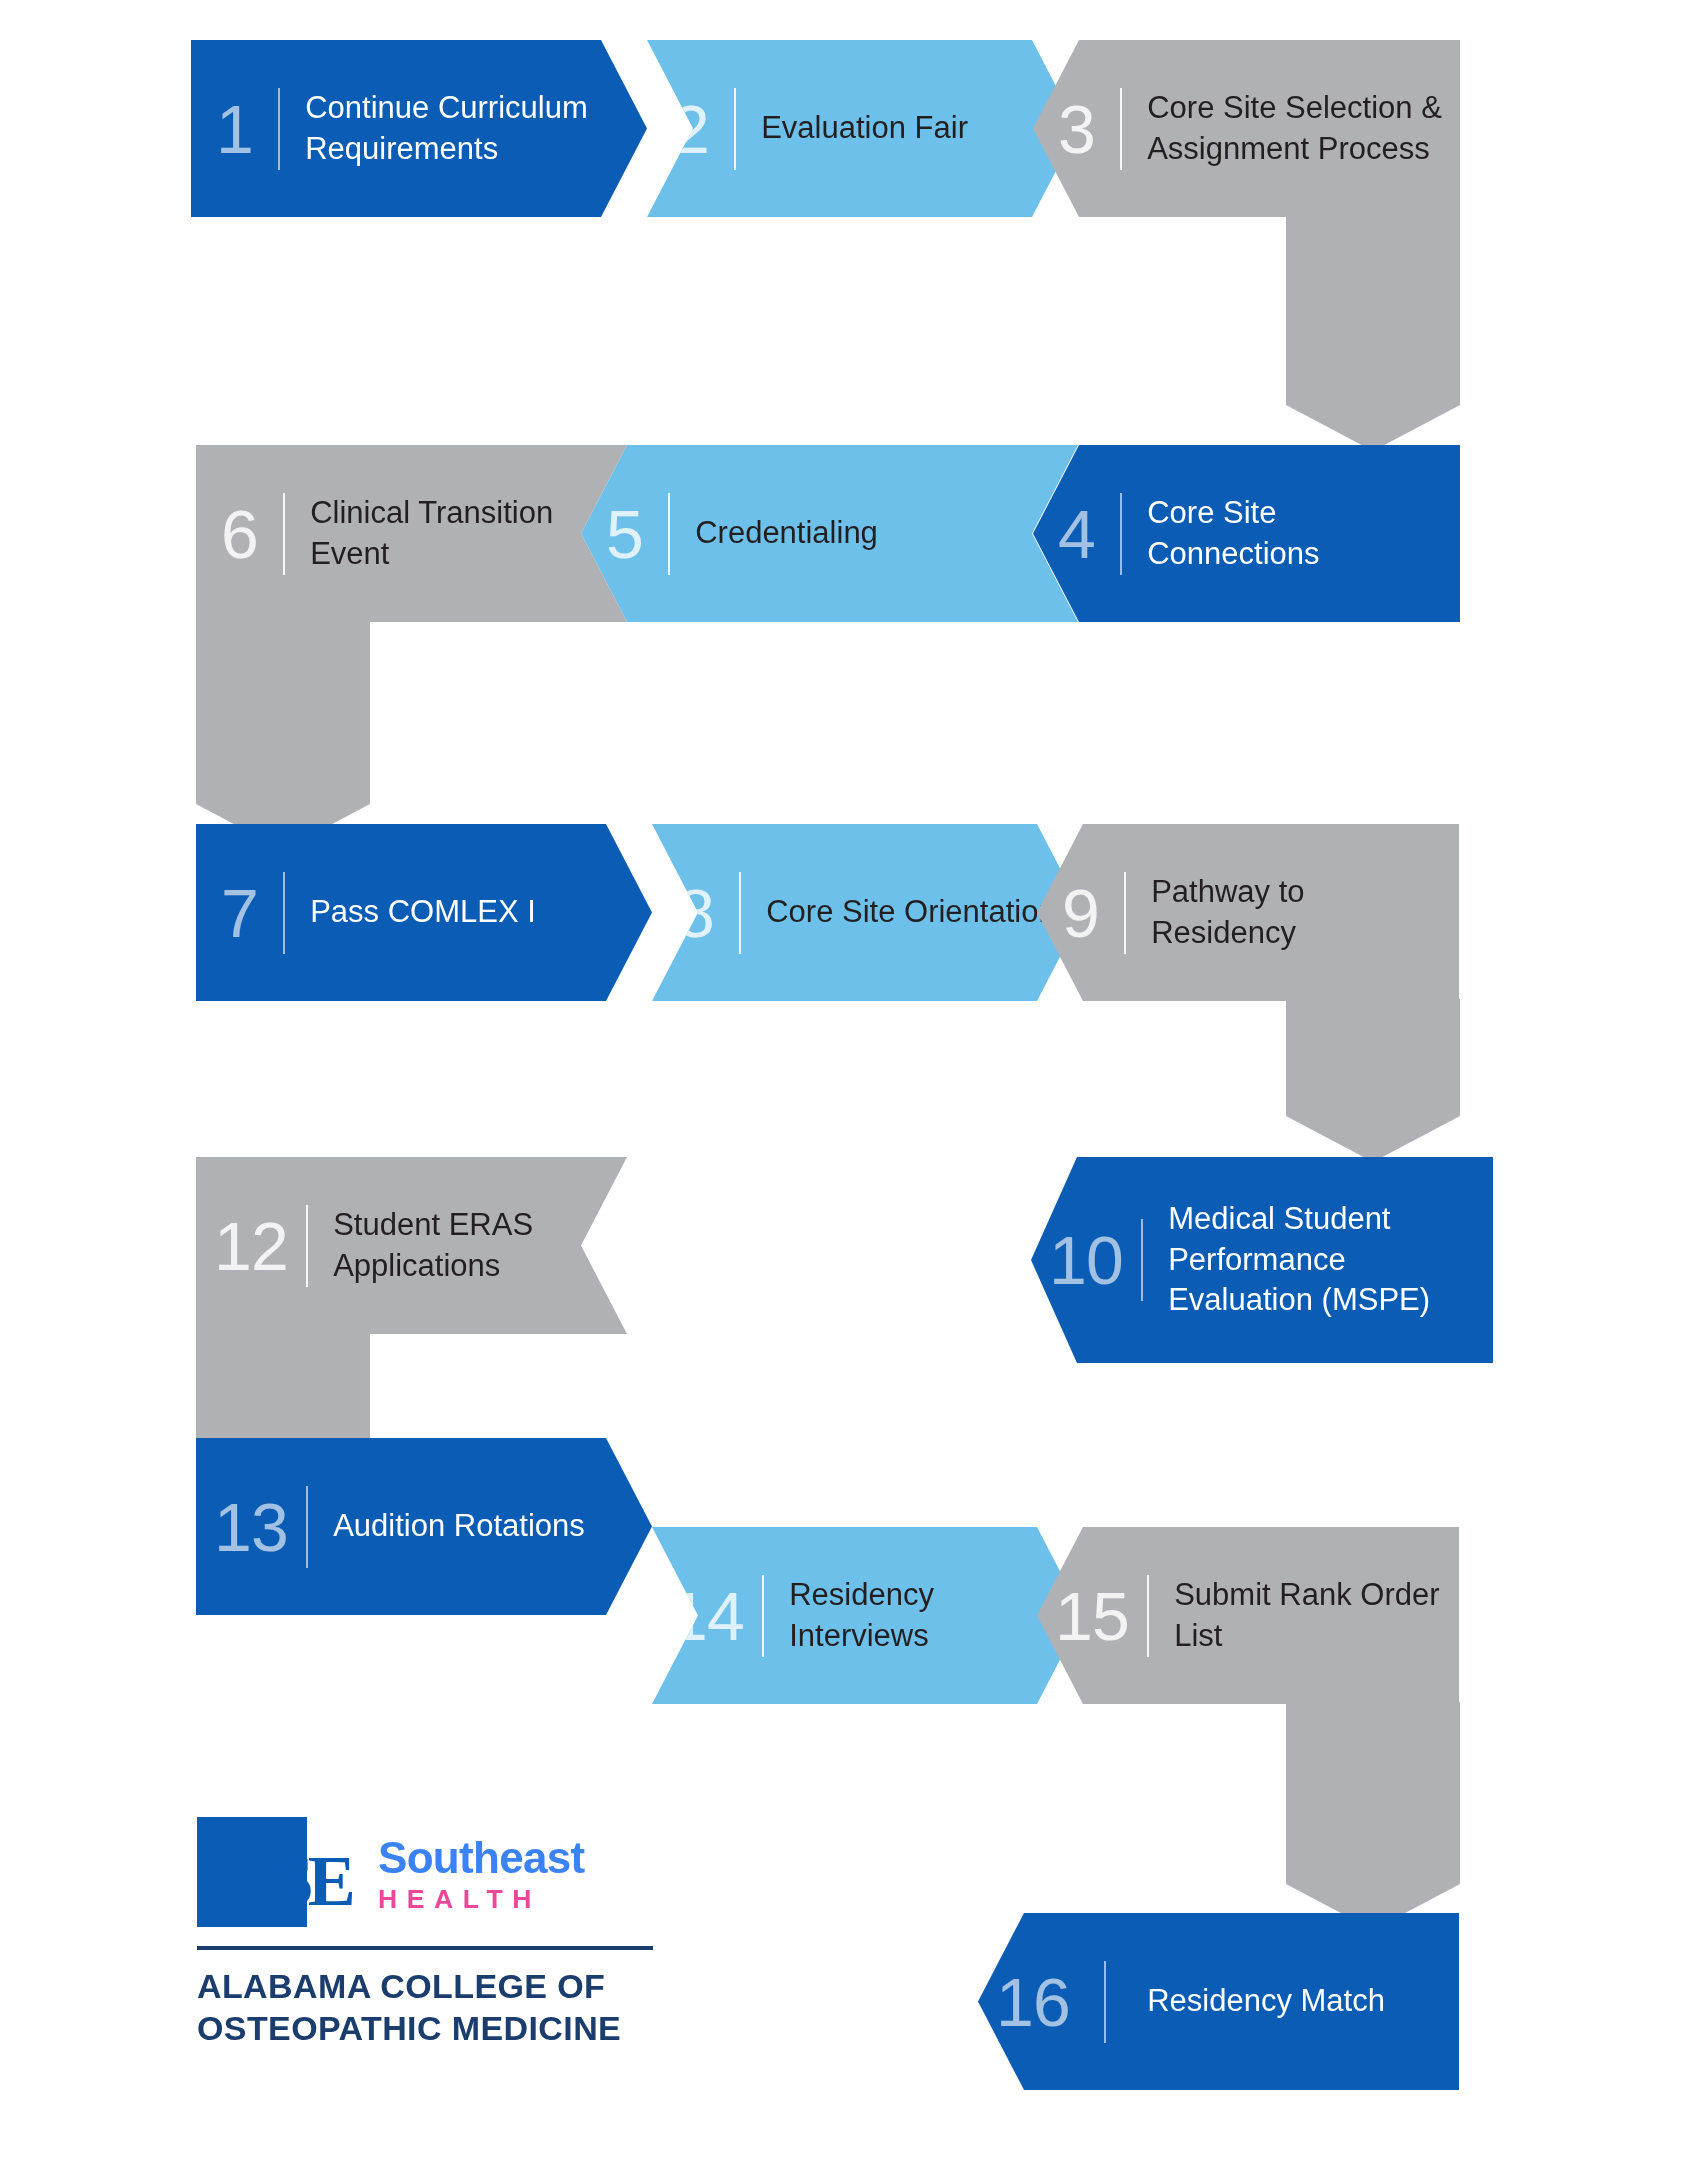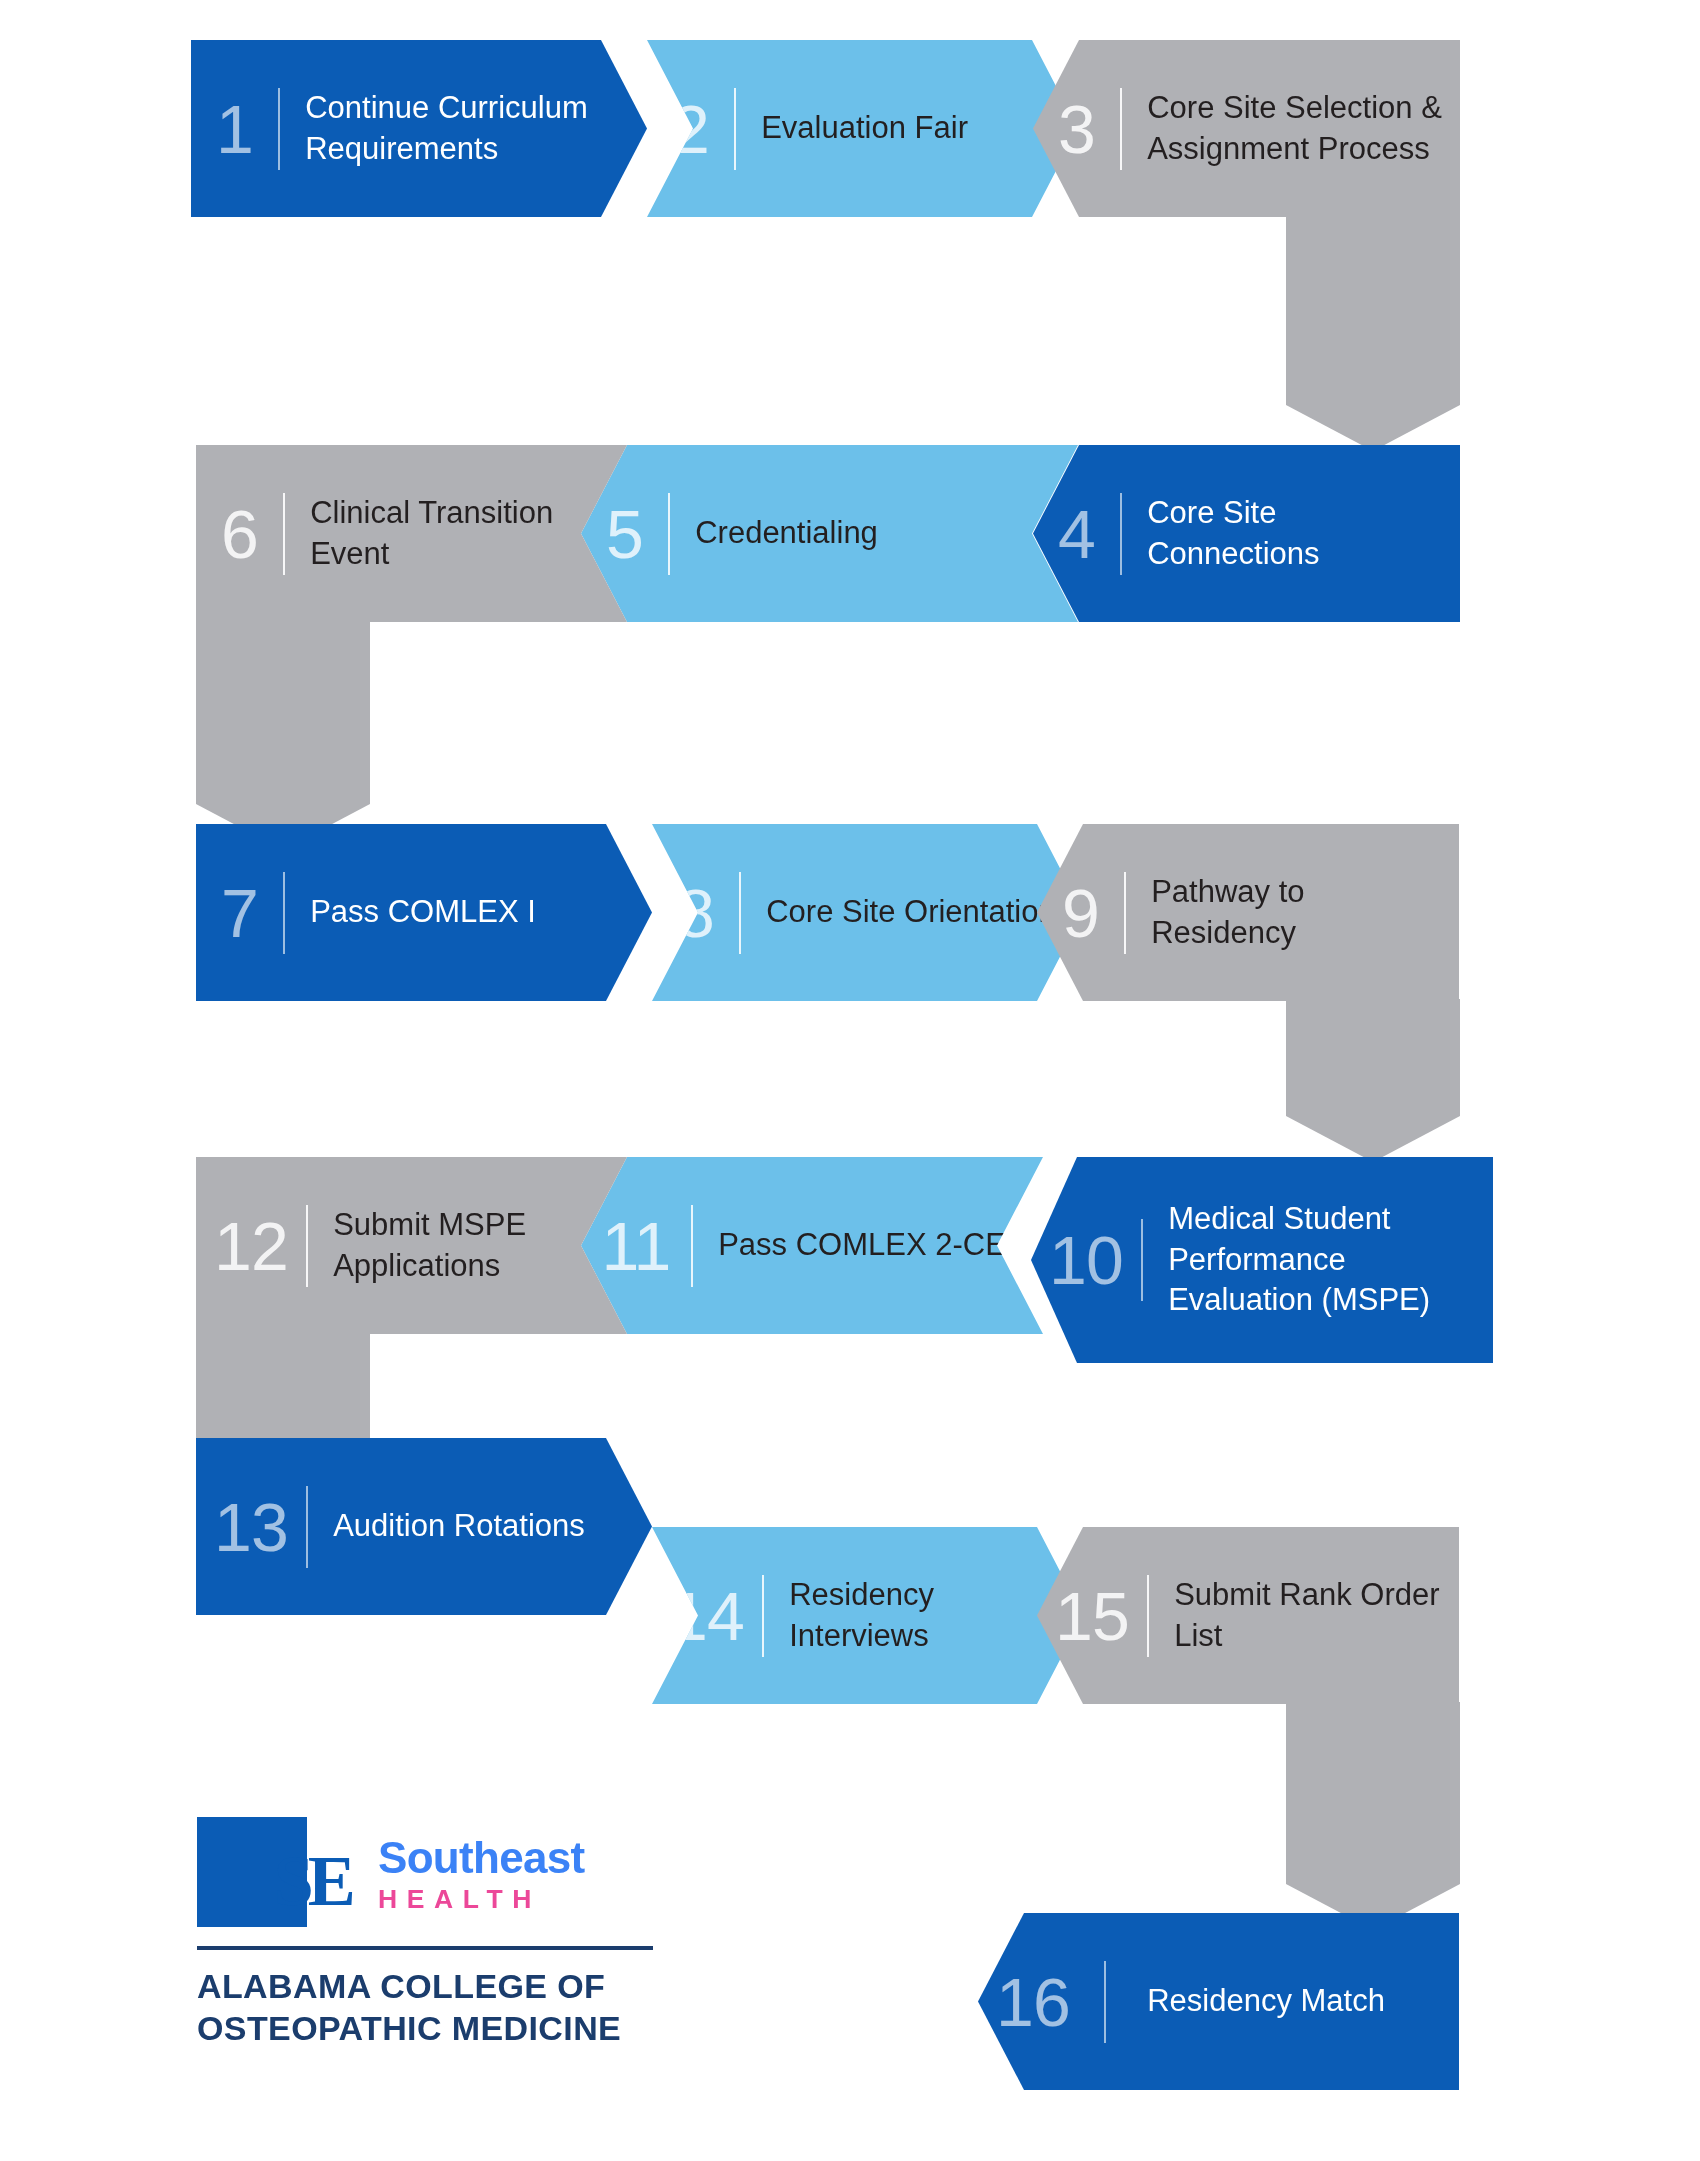--- a/index.html
+++ b/index.html
@@ -160,32 +160,26 @@
   </div>
 
   <div class="vconn down" style="left:1286px;top:999px;width:174px;height:163px;background:#b0b1b5;"></div>
 
   <div class="chev c-blue arrow-l wide" style="left:1031px;top:1157px;width:462px;height:206px;">
     <span class="num">10</span>
     <span class="divider"></span>
     <span class="lbl">Medical Student Performance Evaluation (MSPE)</span>
   </div>
 
-  <div class="chev c-light wide" style="left:581px;top:1157px;width:462px;height:177px;
-              clip-path:polygon(46px 0, 100% 0, calc(100% - 46px) 50%, 100% 100%, 46px 100%, 0 50%);">
-    <span class="num">11</span>
-    <span class="divider"></span>
-    <span class="lbl">Pass COMLEX 2-CE</span>
-  </div>
 
   <div class="chev c-gray wide" style="left:196px;top:1157px;width:431px;height:177px;
               clip-path:polygon(0 0, 100% 0, calc(100% - 46px) 50%, 100% 100%, 0 100%);">
     <span class="num">12</span>
     <span class="divider"></span>
-    <span class="lbl">Submit MSPE Applications</span>
+    <span class="lbl">Student ERAS Applications</span>
   </div>
 
   <div class="vconn down" style="left:196px;top:1332px;width:174px;height:187px;background:#b0b1b5;"></div>
 
   <div class="chev c-blue arrow-r wide" style="left:196px;top:1438px;width:456px;height:177px;">
     <span class="num">13</span>
     <span class="divider"></span>
     <span class="lbl">Audition Rotations</span>
   </div>
 

